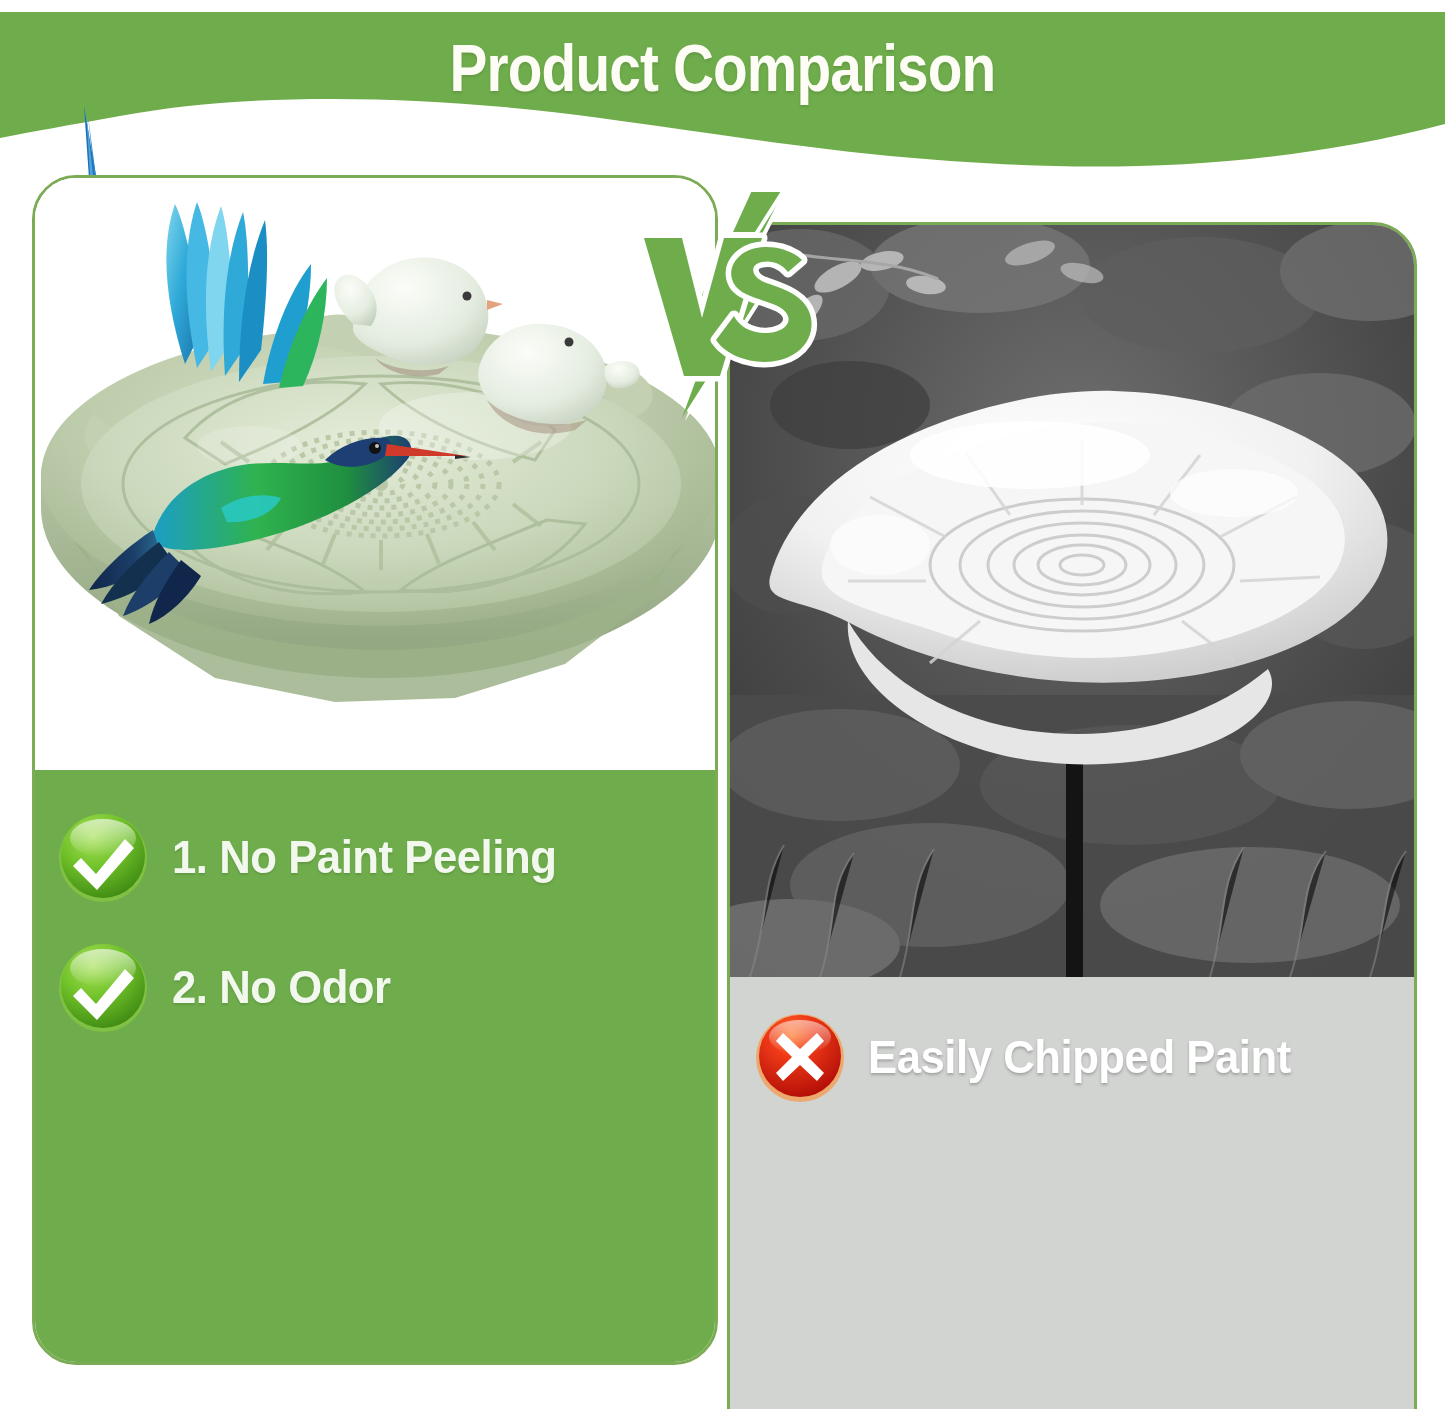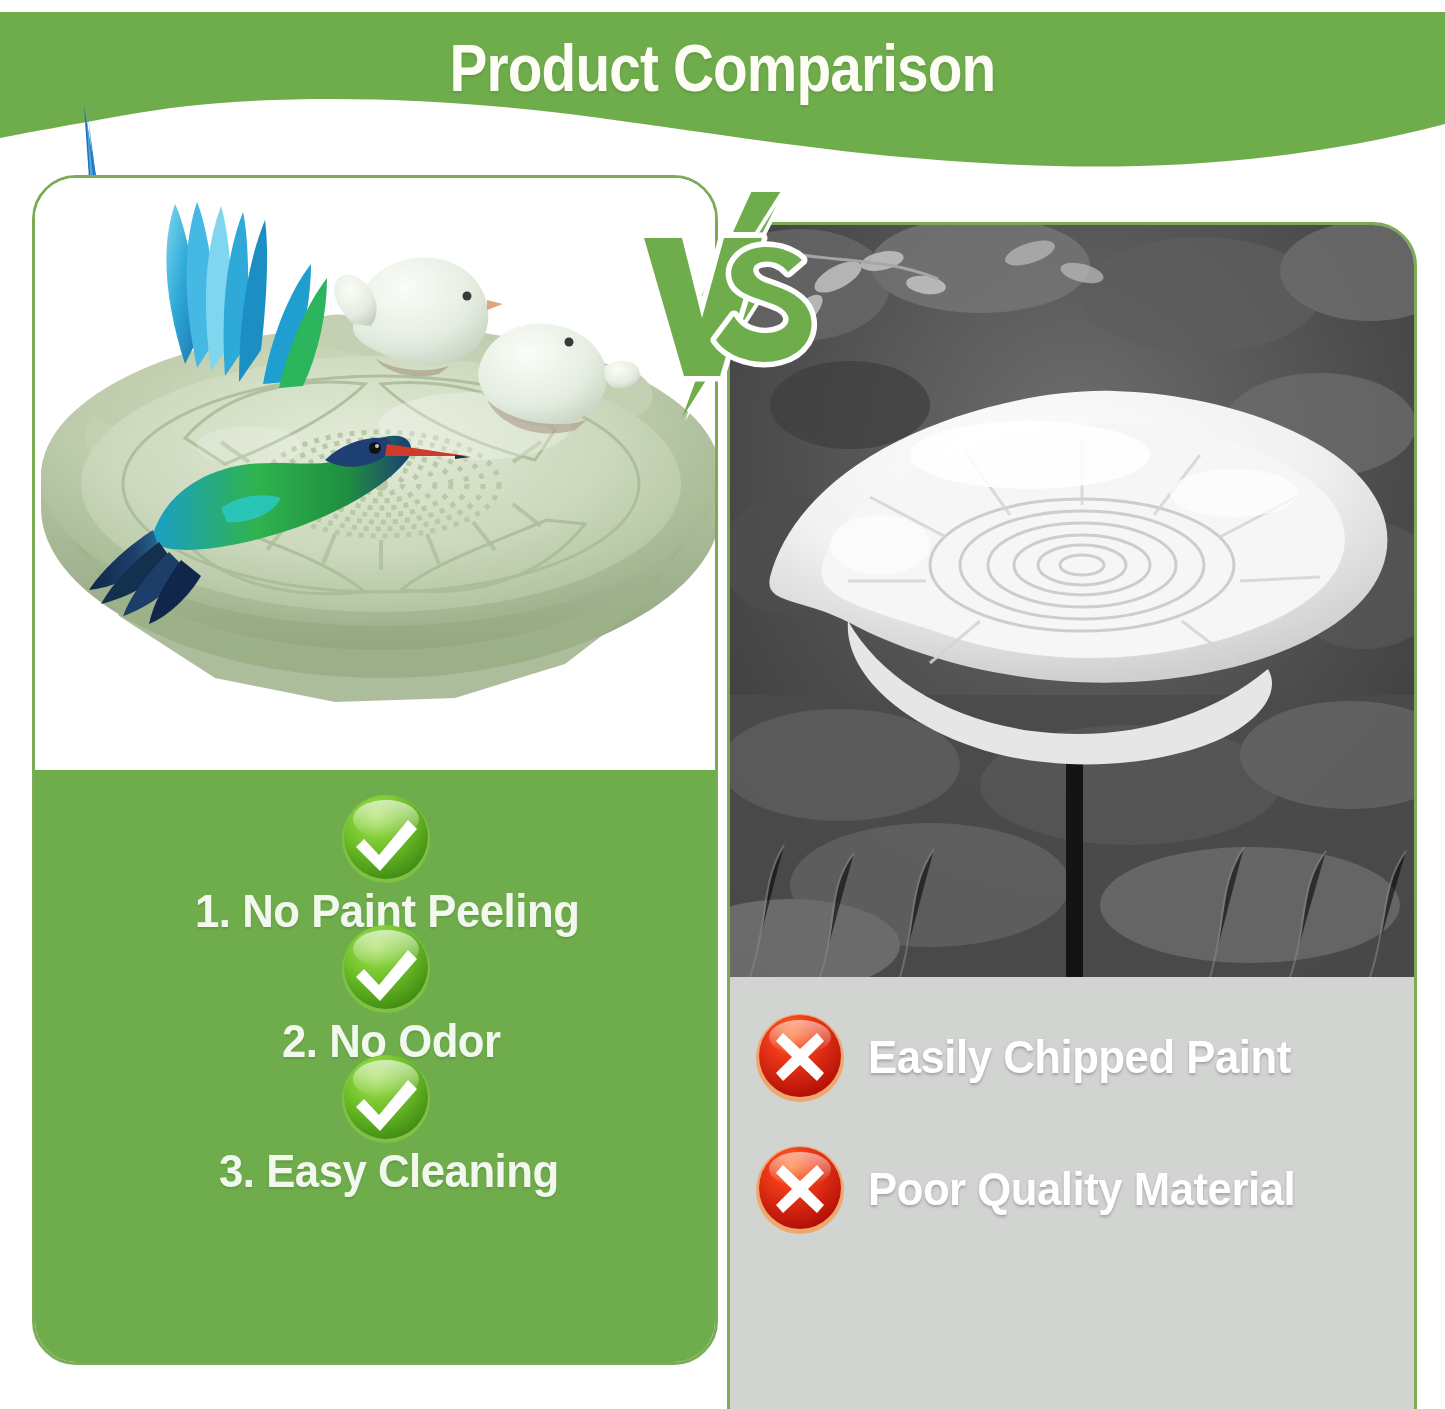--- a/index.html
+++ b/index.html
@@ -40,21 +40,21 @@
   #left-photo{
     position:absolute;left:0;top:0;width:100%;height:592px;
     background:#ffffff;
     overflow:hidden;
   }
   #left-bottom{
     position:absolute;left:0;top:592px;width:100%;bottom:0;
     background:#6fad4c;
   }
   .pro-list{position:absolute;left:0;top:22px;width:100%;}
-  .pro-row{display:flex;align-items:center;height:130px;padding-left:22px;box-sizing:border-box;flex-direction:column;}
+  .pro-row{display:flex;align-items:center;height:130px;padding-left:22px;box-sizing:border-box;}
   .pro-text{
     color:#f2f8ee;font-size:46px;font-weight:bold;letter-spacing:-0.5px;
     margin-left:23px;white-space:nowrap;
     transform:scaleX(0.95);transform-origin:0 50%;
     text-shadow:0 2px 2px rgba(40,70,25,.18);
   }
 
   
   #right-card{
     position:absolute;left:727px;top:210px;width:690px;height:1392px;
@@ -286,31 +286,20 @@
             <svg viewBox="0 0 92 92" xmlns="http://www.w3.org/2000/svg">
               <circle cx="46" cy="47" r="44" fill="#8ed13c" opacity=".55"></circle>
               <circle cx="46" cy="45" r="42" fill="url(#gcirc1)"></circle>
               <ellipse cx="46" cy="27" rx="33" ry="19" fill="url(#ggloss1)"></ellipse>
               <path d="M24,47 L39,63 L68,28 L77,37 L40,79 L16,55 Z" fill="#ffffff"></path>
             </svg>
           </span>
           <span class="pro-text">2. No Odor</span>
         </div>
 
-        <div class="pro-row">
-          <span class="badge">
-            <svg viewBox="0 0 92 92" xmlns="http://www.w3.org/2000/svg">
-              <circle cx="46" cy="47" r="44" fill="#8ed13c" opacity=".55"></circle>
-              <circle cx="46" cy="45" r="42" fill="url(#gcirc1)"></circle>
-              <ellipse cx="46" cy="27" rx="33" ry="19" fill="url(#ggloss1)"></ellipse>
-              <path d="M24,47 L39,63 L68,28 L77,37 L40,79 L16,55 Z" fill="#ffffff"></path>
-            </svg>
-          </span>
-          <span class="pro-text">3. Easy Cleaning</span>
-        </div>
 
       </div>
     </div>
   </div>
 
   <div id="right-card">
 
     <div id="right-photo">
       <svg width="690" height="752" viewBox="0 0 690 752" xmlns="http://www.w3.org/2000/svg">
         <defs>
@@ -434,31 +423,20 @@
               </defs>
               <circle cx="46" cy="47" r="44" fill="#ff8a2a" opacity=".6"></circle>
               <circle cx="46" cy="45" r="41" fill="url(#rcirc1)"></circle>
               <ellipse cx="46" cy="26" rx="31" ry="17" fill="url(#rgloss1)"></ellipse>
               <path d="M29,22 L46,38 L63,22 L70,30 L54,46 L70,62 L63,70 L46,54 L29,70 L22,62 L38,46 L22,30 Z" fill="#ffffff"></path>
             </svg>
           </span>
           <span class="con-text">Easily Chipped Paint</span>
         </div>
 
-        <div class="con-row">
-          <span class="badge">
-            <svg viewBox="0 0 92 92" xmlns="http://www.w3.org/2000/svg">
-              <circle cx="46" cy="47" r="44" fill="#ff8a2a" opacity=".6"></circle>
-              <circle cx="46" cy="45" r="41" fill="url(#rcirc1)"></circle>
-              <ellipse cx="46" cy="26" rx="31" ry="17" fill="url(#rgloss1)"></ellipse>
-              <path d="M29,22 L46,38 L63,22 L70,30 L54,46 L70,62 L63,70 L46,54 L29,70 L22,62 L38,46 L22,30 Z" fill="#ffffff"></path>
-            </svg>
-          </span>
-          <span class="con-text">Poor Quality Material</span>
-        </div>
 
 
       </div>
     </div>
   </div>
 
   <div id="vs-badge">
     <svg width="180" height="240" viewBox="0 0 180 240" xmlns="http://www.w3.org/2000/svg">
 
       <g>

